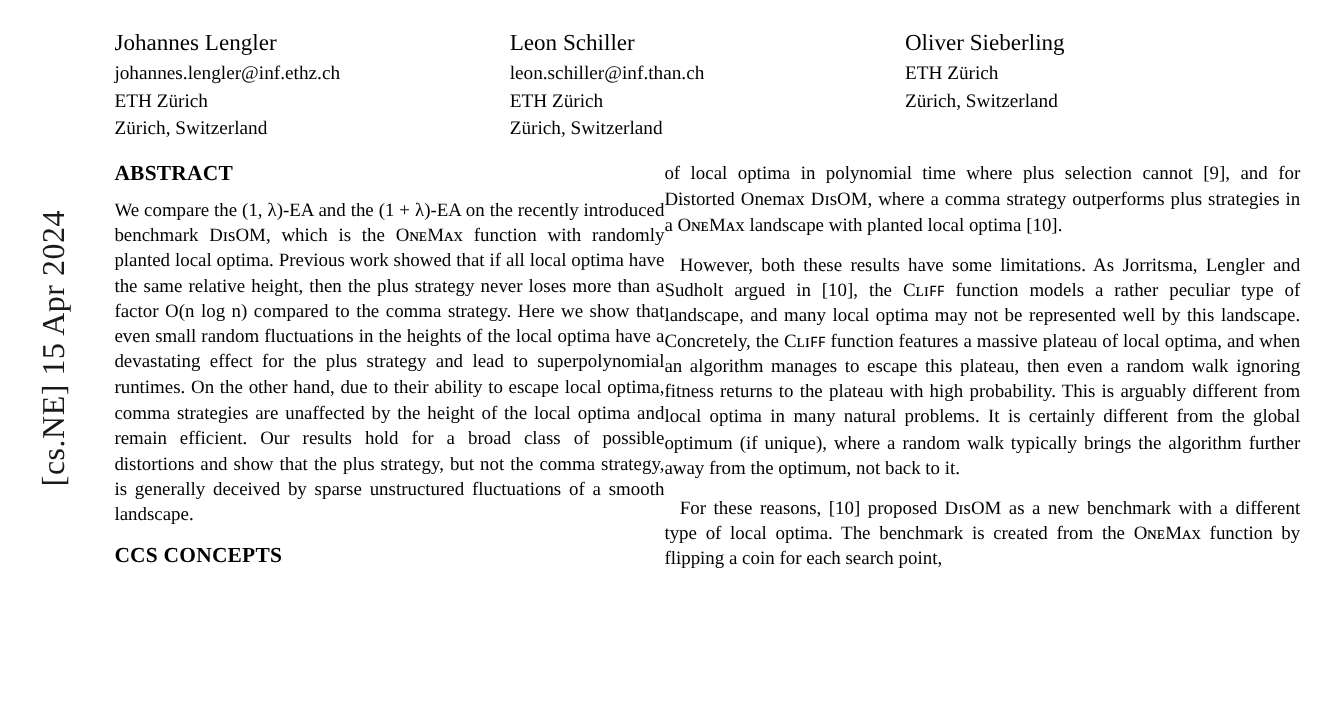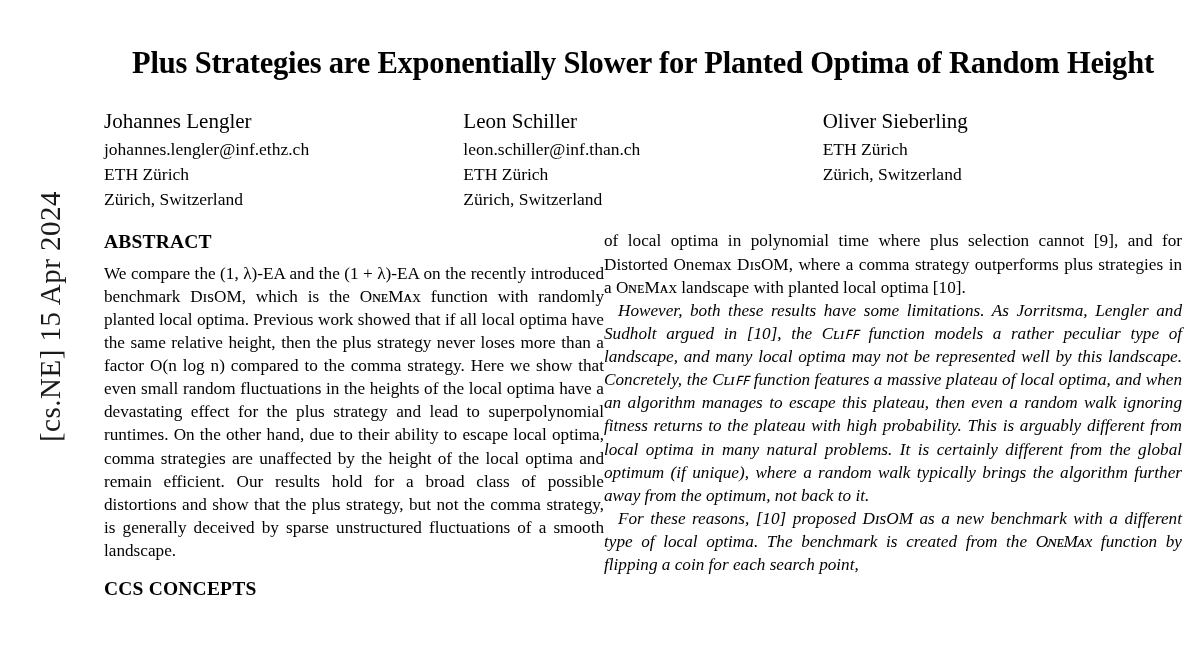--- a/index.html
+++ b/index.html
@@ -95,38 +95,37 @@
     font-size: 19.5px;
     margin: 0 0 6px 0;
     letter-spacing: 0.2px;
   }
   h2.section.spaced { margin-top: 14px; }
 
   p.body {
     margin: 0 0 0 0;
     text-indent: 0;
   }
-  p.body + p.body { text-indent: 14px; margin-top: 0; font-style: italic; }
+  p.body + p.body { text-indent: 14px; margin-top: 13px; }
 
   .ccs-line {
     font-size: 17.2px;
     line-height: 1.35;
     font-weight: bold;
   }
 </style>
 </head>
 <body>
 
 <div class="arxiv-stamp">
   <div class="rot">[cs.NE]  15 Apr 2024</div>
 </div>
 
 <div class="page">
 
-  <div class="title">Plus Strategies are Exponentially Slower for Planted Optima of Random Height</div>
 
   <div class="authors">
     <div class="author">
       <div class="name">Johannes Lengler</div>
       <div class="email">johannes.lengler@inf.ethz.ch</div>
       <div class="affil">ETH Zürich</div>
       <div class="city">Zürich, Switzerland</div>
     </div>
     <div class="author">
       <div class="name">Leon Schiller</div>

